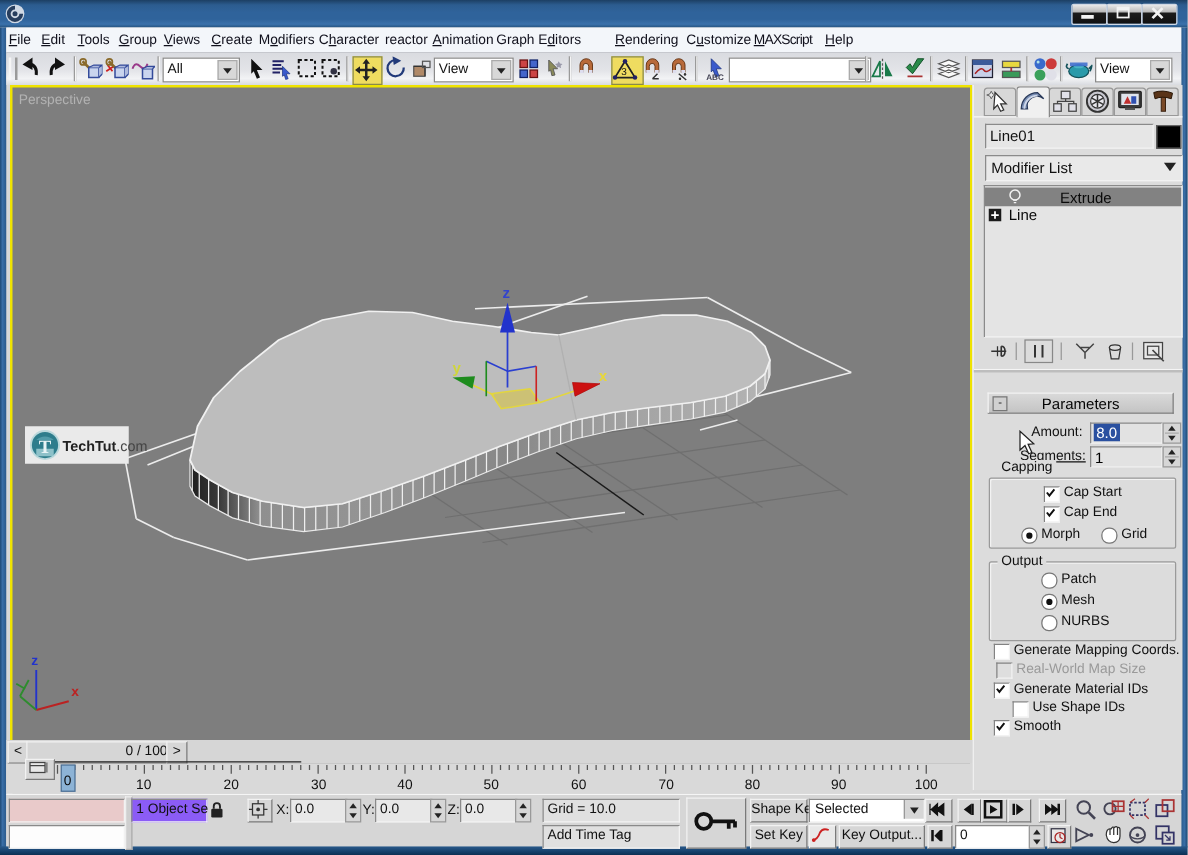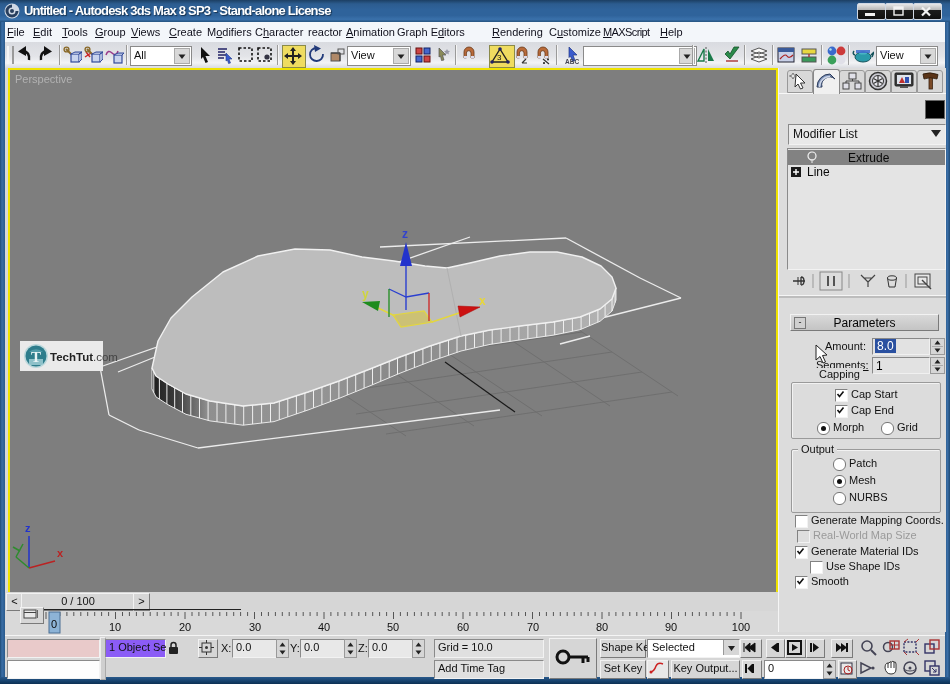--- a/index.html
+++ b/index.html
@@ -23,21 +23,20 @@
   .ruler{left:5px;top:611px;width:773px;height:24px;background:#d9d9d9;}
   .status{left:5px;top:635px;width:940px;height:42px;background:#d6d6d6;}
   .sunken{position:absolute;background:#dedede;border:1px solid;border-color:#8a8a8a #f2f2f2 #f2f2f2 #8a8a8a;font-size:11px;color:#111;}
   .raised{position:absolute;background:#d6d6d6;border:1px solid;border-color:#f2f2f2 #7a7a7a #7a7a7a #f2f2f2;font-size:11px;color:#111;}
   .lbl{position:absolute;font-size:11px;color:#111;white-space:nowrap;}
 </style>
 </head>
 <body>
 <div class="win">
   <div class="abs titlebar"></div>
-  <div class="abs title-text">Untitled - Autodesk 3ds Max 8 SP3  - Stand-alone License</div>
 
 <svg width="17" height="16" style="position:absolute;left:4px;top:3px;z-index:5">
       <circle cx="8" cy="8" r="7.5" fill="#cfd8e4"></circle>
       <path d="M8 1.5 A 6.5 6.5 0 1 0 14.5 8 L11.5 8 A 3.5 3.5 0 1 1 8 4.5 Z" fill="#273e5e"></path>
       <circle cx="8" cy="8" r="2" fill="#273e5e"></circle>
     </svg>
 <div class="abs" style="left:857px;top:3px;width:27px;height:15px;background:linear-gradient(180deg,#e8e8e8 0%,#b8b8b8 38%,#1c1c1c 42%,#101010 100%);border:1px solid #d0d8e4;border-radius:2px;"><svg width="25" height="13">
         <rect x="7" y="8" width="10" height="3" fill="#f2f2f2"></rect>
       </svg></div>
 <div class="abs" style="left:885px;top:3px;width:27px;height:15px;background:linear-gradient(180deg,#e8e8e8 0%,#b8b8b8 38%,#1c1c1c 42%,#101010 100%);border:1px solid #d0d8e4;border-radius:2px;"><svg width="25" height="13">
@@ -403,20 +402,23 @@
           <path d="M7 12 L10 6 L13 12 Z" fill="#c03030"></path>
           <rect x="13" y="6" width="4" height="6" fill="#3050b0"></rect>
           <rect x="8" y="15" width="8" height="2" fill="#555"></rect>
         </svg></div>
       <div class="abs" style="left:138px;top:2px;width:24px;height:21px;background:#d8d8d8;border:1px solid #999;border-radius:3px 3px 0 0;"><svg width="24" height="20">
           <rect x="11" y="4" width="3.4" height="14" fill="#7a4a28" stroke="#3a2210" stroke-width="0.8"></rect>
           <path d="M5 3 Q12 0.5 20 3.5 L19 8 Q12 5.5 6 8 Z" fill="#5a3418" stroke="#2a1808" stroke-width="0.8"></path>
         </svg></div>
 <div class="abs" style="left:0px;top:25px;width:167px;height:1px;background:#f8f8f8"></div>
 
+<div class="sunken" style="left:9px;top:31px;width:133px;height:18px;background:#e6e6e6;">
+        <span style="position:absolute;left:3px;top:2px;font-size:12px">Line01</span>
+      </div>
 <div class="abs" style="left:146px;top:32px;width:18px;height:17px;background:#000;border:1px solid #666;"></div>
 
 <div class="sunken" style="left:9px;top:56px;width:156px;height:19px;background:#e9e9e9;">
         <span style="position:absolute;left:4px;top:2px;font-size:12px">Modifier List</span>
 <svg width="11" height="8" style="position:absolute;right:3px;top:5px">
           <path d="M0 0 L10 0 L5 7 Z" fill="#222"></path>
         </svg>
       </div>
 
 <div class="sunken" style="left:8px;top:80px;width:157px;height:120px;background:#e4e4e4;">
@@ -477,21 +479,21 @@
         <span style="position:absolute;left:3px;top:1px;font-size:12px;">1</span>
       </div>
 <div class="abs" style="left:151px;top:289px;width:13px;height:15px;background:#d6d6d6;border:1px solid #999;">
 <svg width="13" height="15">
           <path d="M3.5 5.5 L9.5 5.5 L6.5 1.5 Z" fill="#222"></path>
           <path d="M3.5 9.5 L9.5 9.5 L6.5 13.5 Z" fill="#222"></path>
           <line x1="1" y1="7.5" x2="12" y2="7.5" stroke="#aaa"></line>
         </svg></div>
 
 <div class="abs" style="left:12px;top:314px;width:148px;height:55px;border:1px solid #9a9a9a;border-radius:2px;box-shadow:1px 1px 0 #f2f2f2 inset"></div>
-<div class="lbl" style="left:19px;top:300px;background:#dcdcdc;padding:0 3px;margin-left:18px;">Capping</div>
+<div class="lbl" style="left:19px;top:300px;background:#dcdcdc;padding:0 3px;">Capping</div>
 <div class="abs" style="left:56px;top:321px;width:11px;height:11px;background:#fff;border:1px solid #828282;border-right-color:#f2f2f2;border-bottom-color:#f2f2f2;">
         <svg width="9" height="9" style="position:absolute;left:0px;top:0px">
           <path d="M1.5 4 L3.5 6.5 L7.5 1.5" stroke="#111" stroke-width="1.6" fill="none"></path>
         </svg>
       </div>
 <div class="lbl" style="left:72px;top:320px;color:#111">Cap Start</div>
 <div class="abs" style="left:56px;top:337px;width:11px;height:11px;background:#fff;border:1px solid #828282;border-right-color:#f2f2f2;border-bottom-color:#f2f2f2;">
         <svg width="9" height="9" style="position:absolute;left:0px;top:0px">
           <path d="M1.5 4 L3.5 6.5 L7.5 1.5" stroke="#111" stroke-width="1.6" fill="none"></path>
         </svg>
@@ -537,21 +539,21 @@
         <path d="M1 1 L1 16 L5 12.5 L8 19 L10.5 18 L7.5 11.5 L12 11 Z" fill="#fff" stroke="#222" stroke-width="1"></path>
       </svg>
 
   </div>
   <div class="abs tslider">
 
 <div class="raised" style="left:1px;top:1px;width:15px;height:16px;background:#d6d6d6;">
         <div style="position:absolute;left:0;top:1px;width:100%;text-align:center;font-size:11px;white-space:nowrap">&lt;</div>
       </div>
 <div class="raised" style="left:16px;top:1px;width:112px;height:16px;background:#d6d6d6;">
-        <div style="position:absolute;left:0;top:1px;width:100%;text-align:center;font-size:11px;white-space:nowrap">0 / 100</div>
+        <div style="position:absolute;left:0;top:1px;width:100%;text-align:right;font-size:11px;white-space:nowrap">0 / 100</div>
       </div>
 <div class="raised" style="left:128px;top:1px;width:15px;height:16px;background:#d6d6d6;">
         <div style="position:absolute;left:0;top:1px;width:100%;text-align:center;font-size:11px;white-space:nowrap">&gt;</div>
       </div>
 <div class="abs" style="left:16px;top:17px;width:220px;height:1px;background:#222"></div>
 
   </div>
   <div class="abs ruler">
 
 <div class="raised" style="left:15px;top:-4px;width:22px;height:15px;z-index:5"><svg width="20" height="13">

